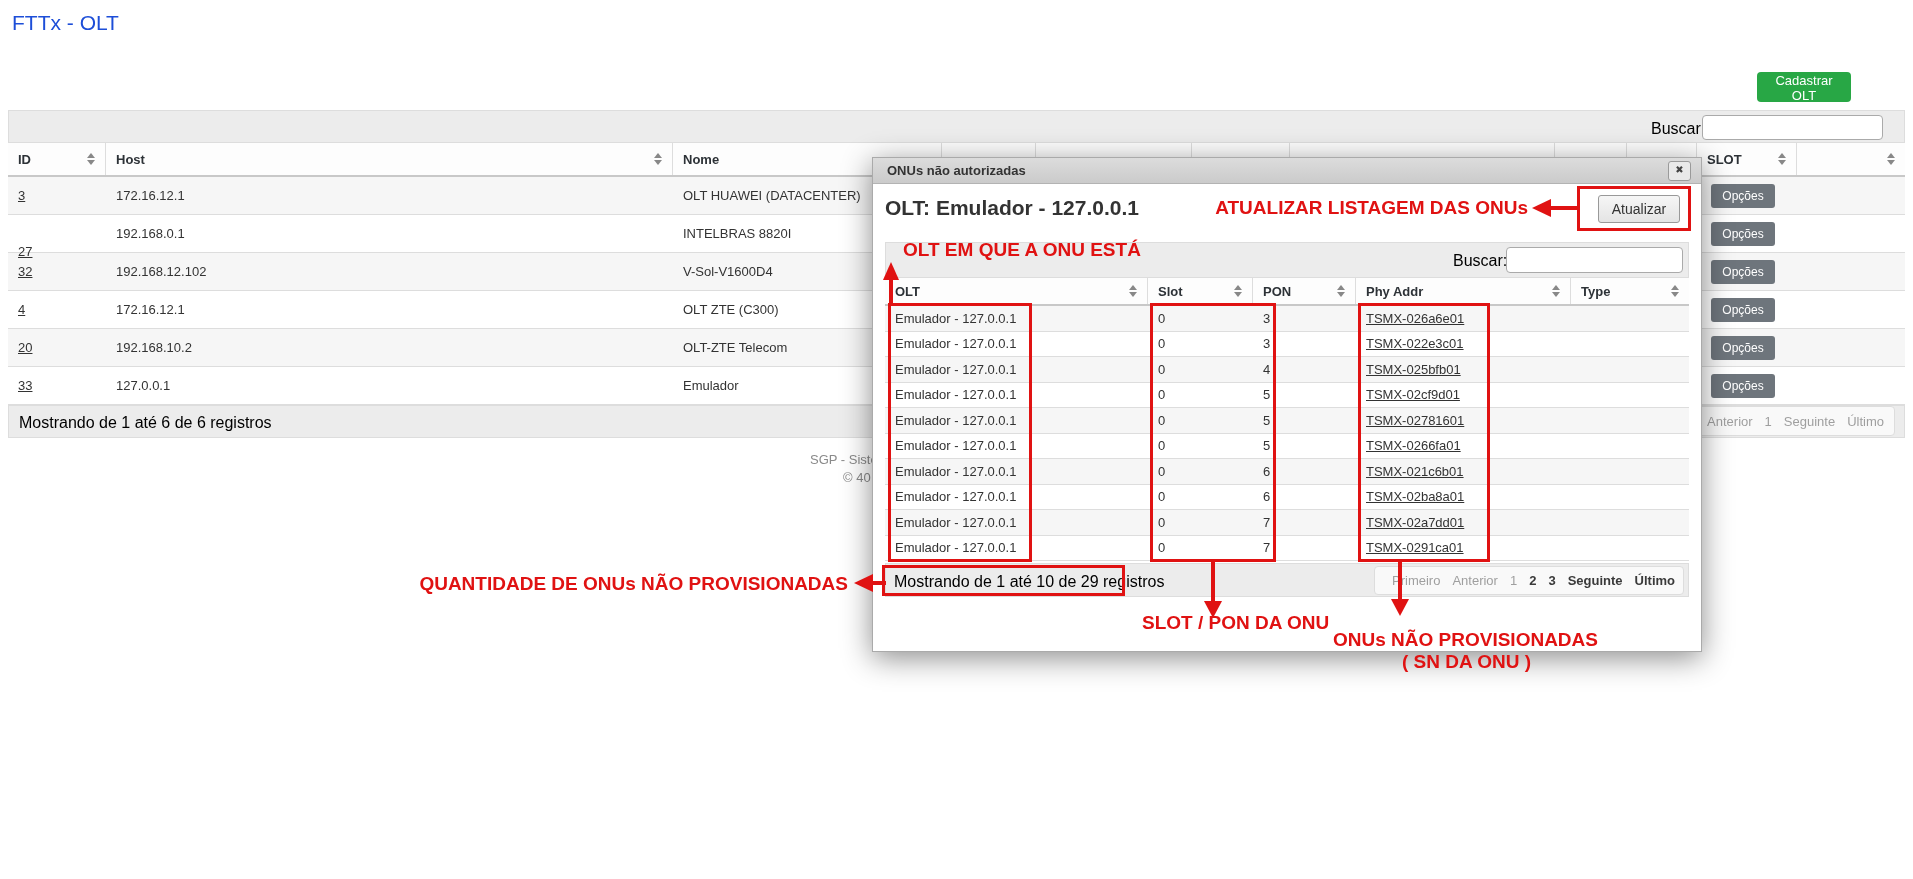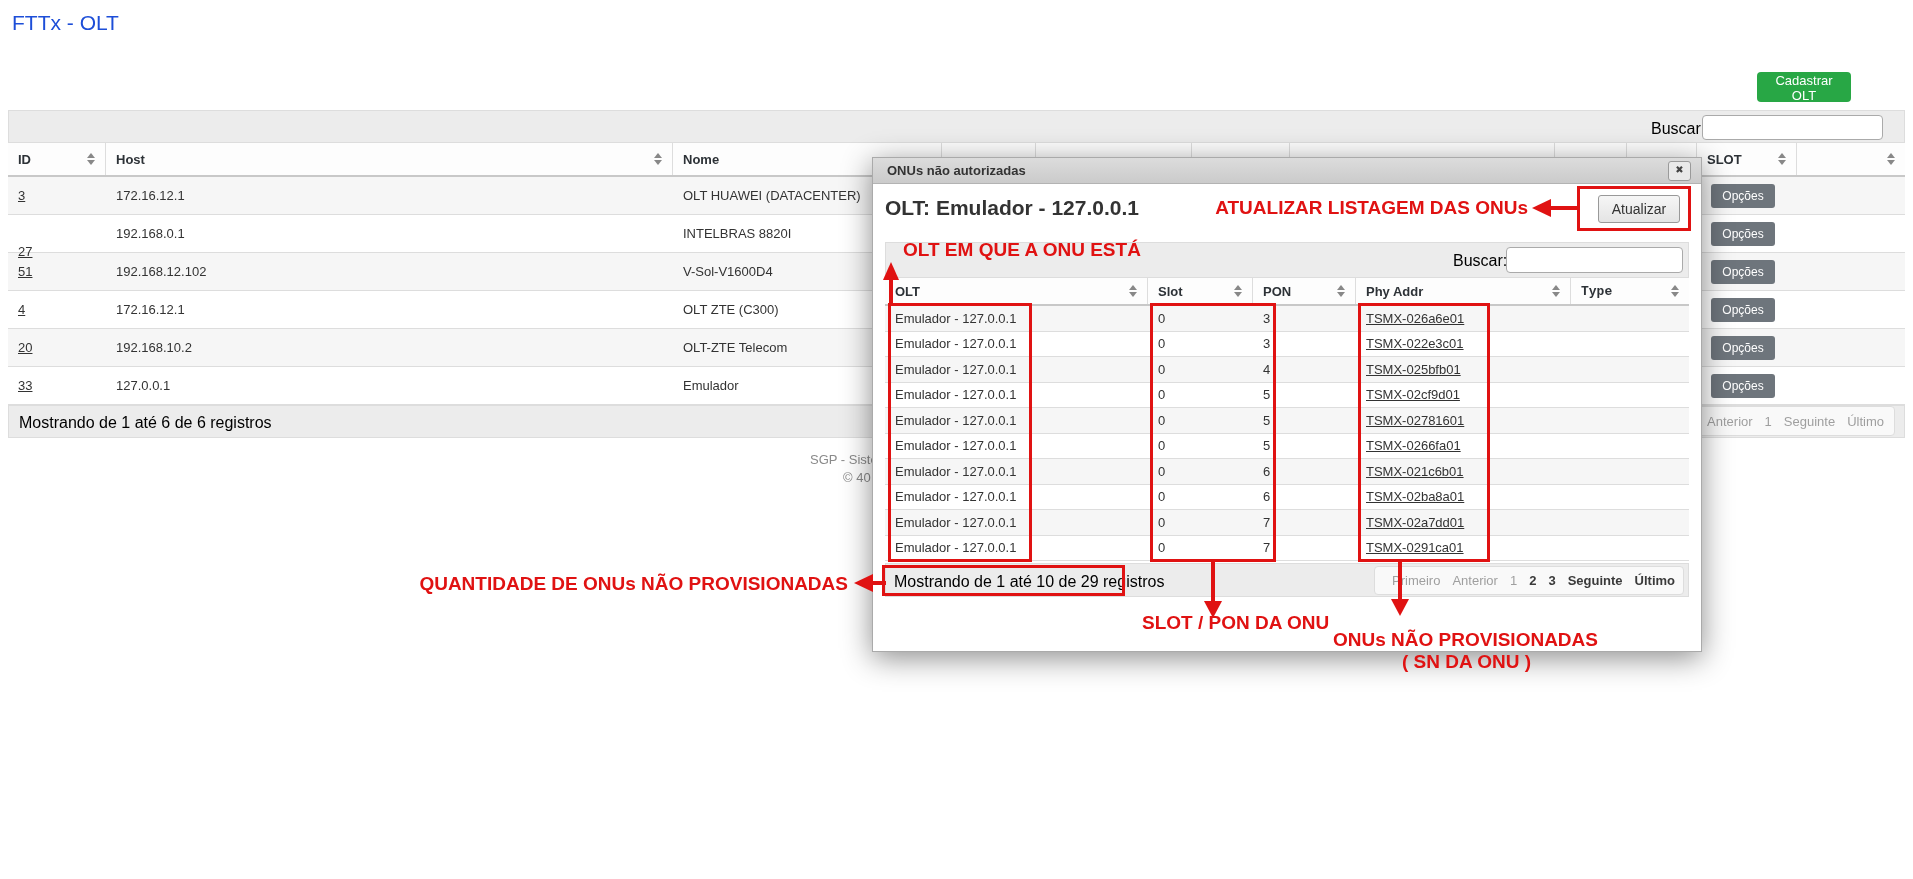--- a/index.html
+++ b/index.html
@@ -5,21 +5,21 @@
   html,body{margin:0;padding:0;background:#fff;}
   body{width:1913px;height:879px;position:relative;overflow:hidden;
        font-family:"Liberation Sans",sans-serif;color:#333;}
   .abs{position:absolute;}
   
   .bar{background:#ececec;border:1px solid #ddd;box-sizing:border-box;}
   .hrow{display:flex;background:#fdfdfd;border-bottom:2px solid #c8c8c8;box-sizing:border-box;}
   .hcell{display:flex;align-items:center;justify-content:space-between;
          padding:0 10px;font-weight:bold;font-size:13px;color:#2d3237;
          border-right:1px solid #ddd;box-sizing:border-box;cursor:pointer;}
-  .hcell:last-child{border-right:none;font-family:Liberation Mono, monospace;}
+  .hcell:last-child{border-right:none;}
   .sort{display:inline-flex;flex-direction:column;align-items:center;margin-left:6px;}
   .sort i{display:block;width:0;height:0;border-left:4px solid transparent;border-right:4px solid transparent;}
   .sort .up{border-bottom:5px solid #888;margin-bottom:2px;}
   .sort .dn{border-top:5px solid #888;}
   .trow{display:flex;align-items:center;font-size:13px;color:#333;
         border-bottom:1px solid #ddd;box-sizing:border-box;background:#fff;}
   .trow.odd{background:#f6f6f6;}
   .tcell{padding:0 10px;box-sizing:border-box;white-space:nowrap;overflow:hidden;}
   .lnk{color:#333;text-decoration:underline;cursor:pointer;}
   .search-input{background:#fff;border:1px solid #aaa;border-radius:4px;box-sizing:border-box;
@@ -117,21 +117,21 @@
   <div class="trow" style="height:38px;">
     <div class="tcell" style="width:98px;margin-top:36px;"><span class="lnk">27</span></div>
     <div class="tcell" style="width:567px;">192.168.0.1</div>
     <div class="tcell" style="width:683px;">INTELBRAS 8820I</div>
     <div class="tcell" style="width:341px;"></div>
     <div class="tcell" style="width:108px;border-left:1px solid #e3e3e3;height:100%;display:flex;align-items:center;justify-content:flex-end;">
       <button class="btn-opcoes" style="margin-right:20px;">Opções</button>
     </div>
   </div>
   <div class="trow odd" style="height:38px;">
-    <div class="tcell" style="width:98px;"><span class="lnk">51</span></div>
+    <div class="tcell" style="width:98px;"><span class="lnk">32</span></div>
     <div class="tcell" style="width:567px;">192.168.12.102</div>
     <div class="tcell" style="width:683px;">V-Sol-V1600D4</div>
     <div class="tcell" style="width:341px;"></div>
     <div class="tcell" style="width:108px;border-left:1px solid #e3e3e3;height:100%;display:flex;align-items:center;justify-content:flex-end;">
       <button class="btn-opcoes" style="margin-right:20px;">Opções</button>
     </div>
   </div>
   <div class="trow" style="height:38px;">
     <div class="tcell" style="width:98px;"><span class="lnk">4</span></div>
     <div class="tcell" style="width:567px;">172.16.12.1</div>

